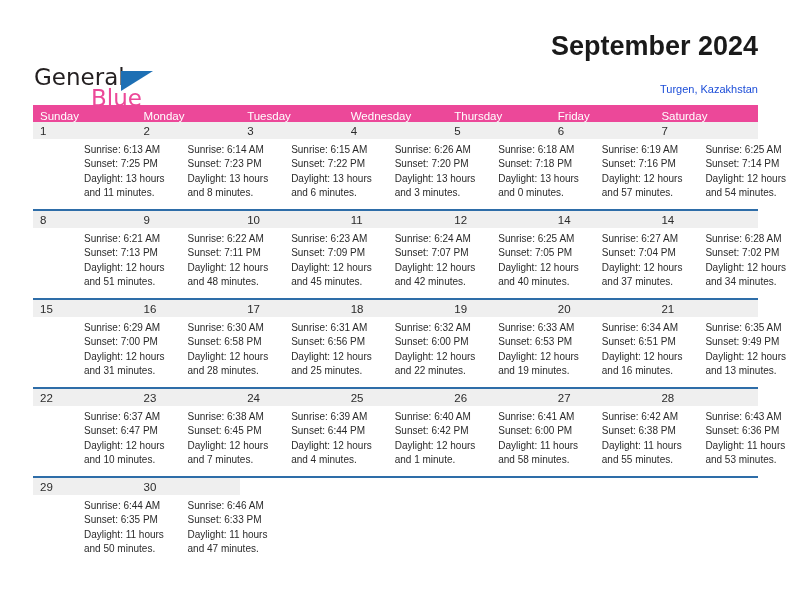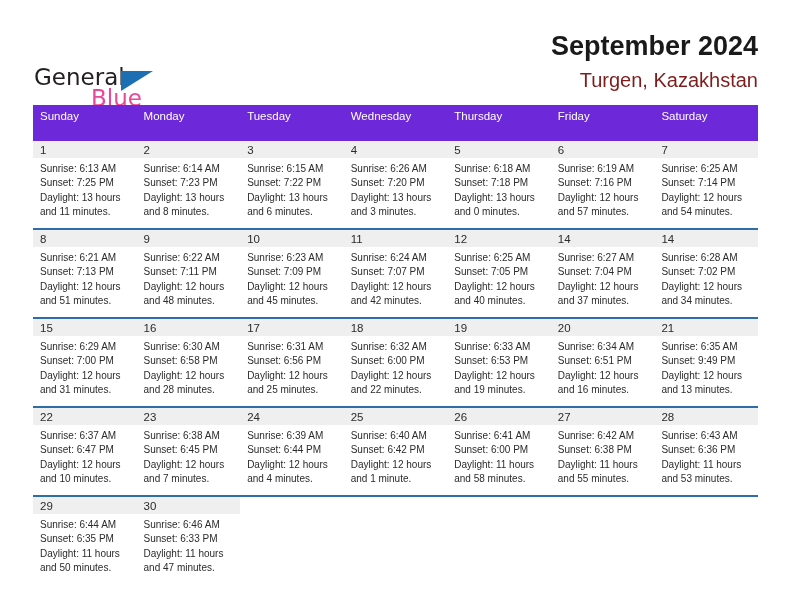--- a/index.html
+++ b/index.html
@@ -70,47 +70,47 @@
     text-align: right;
   }
   .cal-title {
     font-size: 27px;
     font-weight: 700;
     color: #1a1a1a;
     line-height: 33px;
     white-space: nowrap;
   }
   .cal-subtitle {
-    font-size: 20px;
+    font-size: 11px;
     font-weight: 400;
-    color: #7f1d1d;
+    color: #1d4ed8;
     line-height: 20px;
-    margin-top: 7px;
+    margin-top: 16px;
     white-space: nowrap;
   }
 
   
   .calendar {
     position: absolute;
     left: 33px;
     top: 105px;
     width: 725px;
   }
   table.cal-table {
     border-collapse: collapse;
     width: 725px;
     table-layout: fixed;
   }
   table.cal-table th {
-    background: #6d28d9;
+    background: #ec4899;
     color: #ffffff;
     font-size: 11.5px;
     font-weight: 400;
     text-align: left;
-    padding: 4px 0 19px 7px;
+    padding: 4px 0 0 7px;
     height: 13px;
     border: none;
   }
   td.day-cell {
     vertical-align: top;
     padding: 0;
     border: none;
     border-top: 2px solid #2e6da8;
     height: 87px;
   }
@@ -124,20 +124,21 @@
     font-size: 11.5px;
     color: #2b2b2b;
     line-height: 16px;
     box-sizing: border-box;
   }
   .cell-body {
     padding: 4px 6px 0 7px;
     font-size: 10px;
     line-height: 14.4px;
     color: #2b2b2b;
+    margin-left: 44px;
   }
   .cell-body .line {
     white-space: nowrap;
   }
   td.empty-cell {
     vertical-align: top;
     padding: 0;
     border: none;
     border-top: 2px solid #2e6da8;
     height: 87px;

